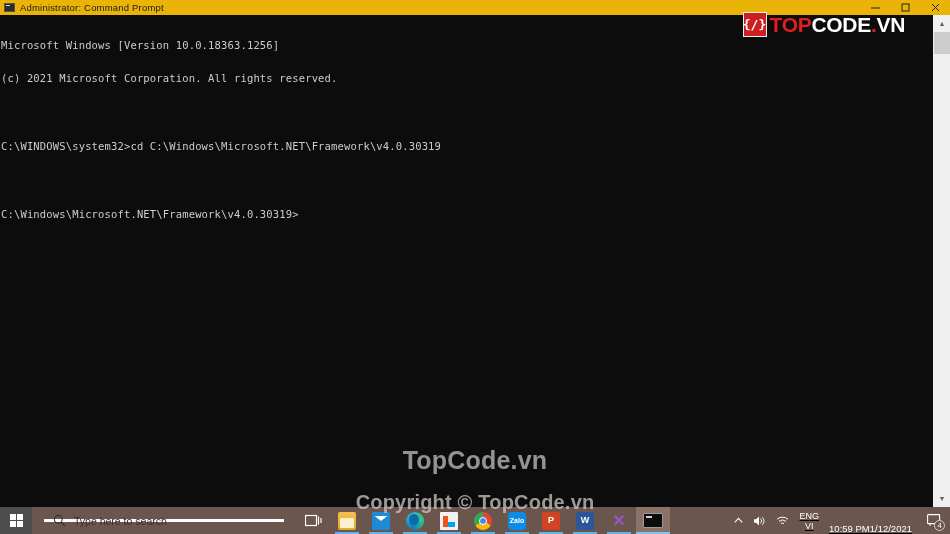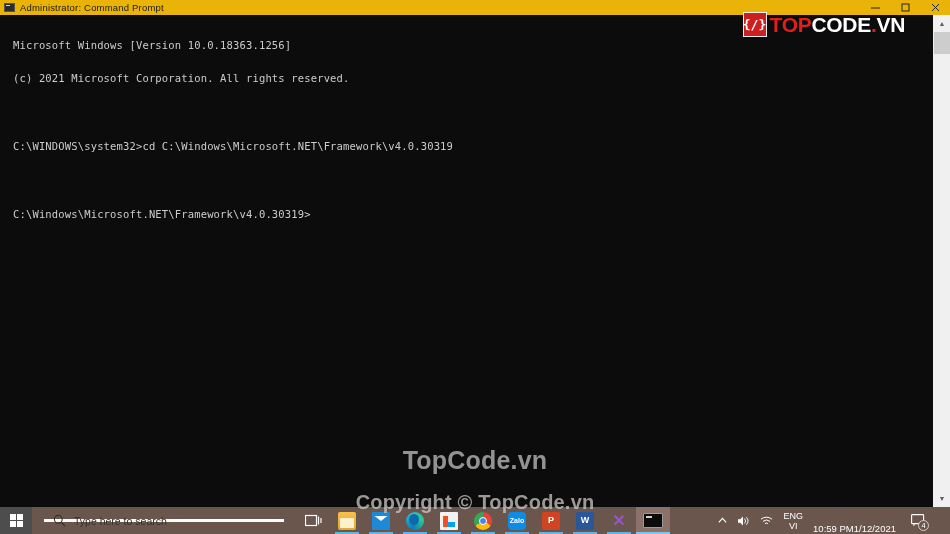--- a/index.html
+++ b/index.html
@@ -81,21 +81,20 @@
   }
   #cmd-text {
     flex:1 1 auto;
     padding:2px 0 0 1px;
     font-family:"DejaVu Sans Mono", "Liberation Mono", monospace;
     font-size:10.5px;
     line-height:11.3px;
     color:#cccccc;
     white-space:pre;
     letter-spacing:0.15px;
-    margin-left:12px;
   }
   .cline { display:block; height:11.3px; }
   .cline.blank { color:transparent; }
 
   
   #cmd-scrollbar {
     width:17px;
     flex:0 0 17px;
     background:#f0f0f0;
     display:flex;
@@ -271,21 +270,22 @@
   .ic-word { background:#2b579a; border-radius:2px; font-size:9px; }
   .ic-vs { background:transparent; color:#9457c9; font-size:16px; }
   .ic-cmd { width:20px; height:15px; background:#0c0c0c; border:1px solid #9b9b9b; }
   .ic-cmd::after{content:"";position:absolute;left:2px;top:2px;width:6px;height:1.5px;background:#d0d0d0;}
 
   
   #systray {
     margin-left:auto;
     display:flex;
     align-items:flex-end;
-    padding-right:18px;
+    padding-right:2px;
+    text-decoration:underline;
   }
   .tray-item {
     display:flex; align-items:center; justify-content:center;
     height:27px;
     color:#ffffff;
     font-size:10px;
     padding:0 5px;
   }
   #tray-lang {
     display:flex; flex-direction:column;

